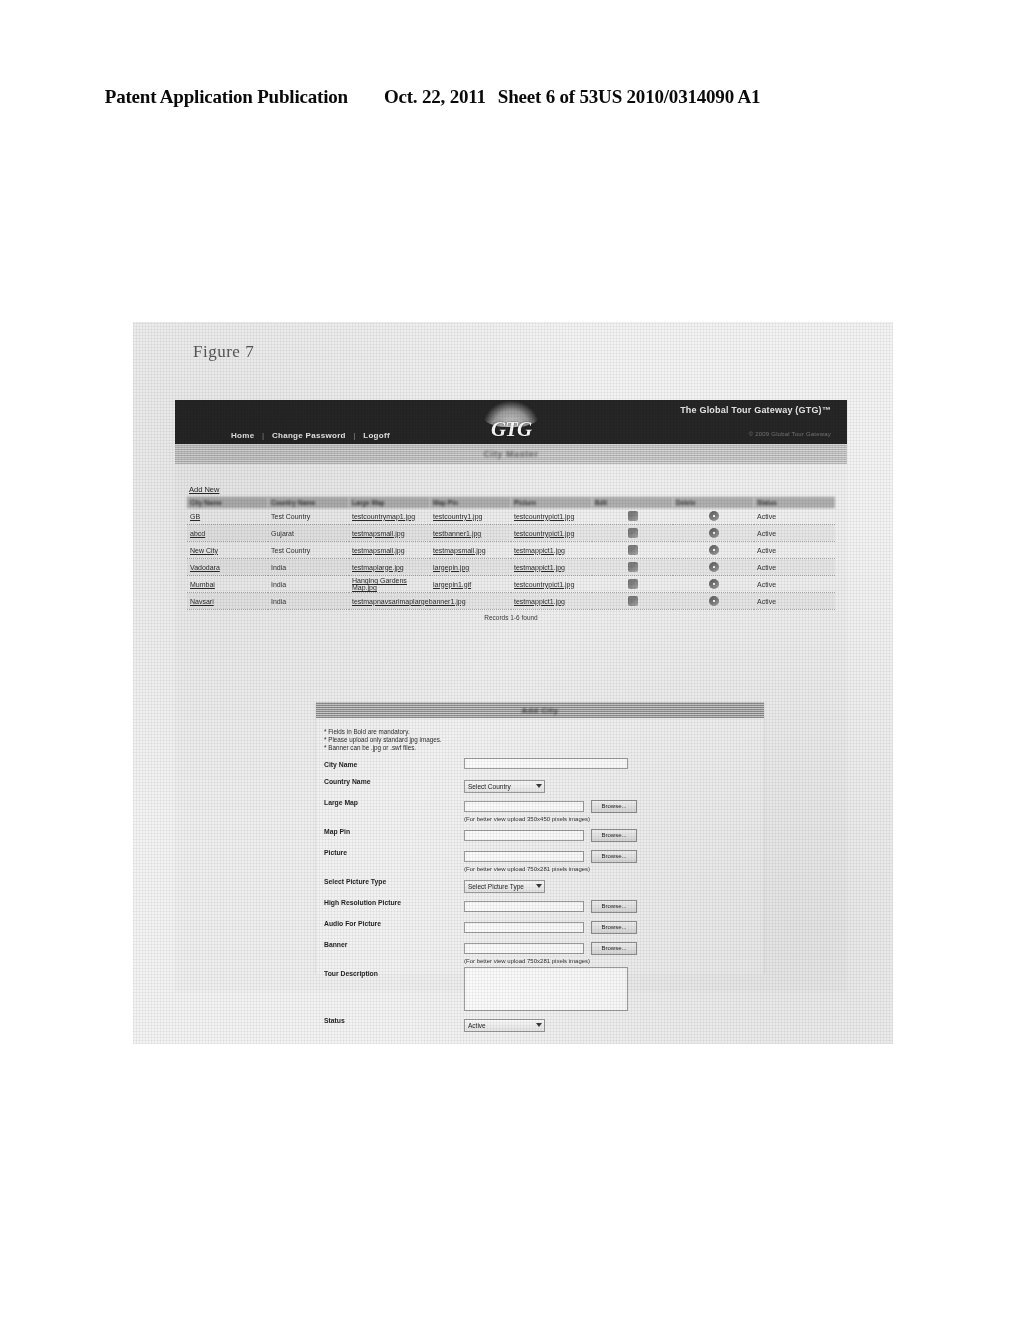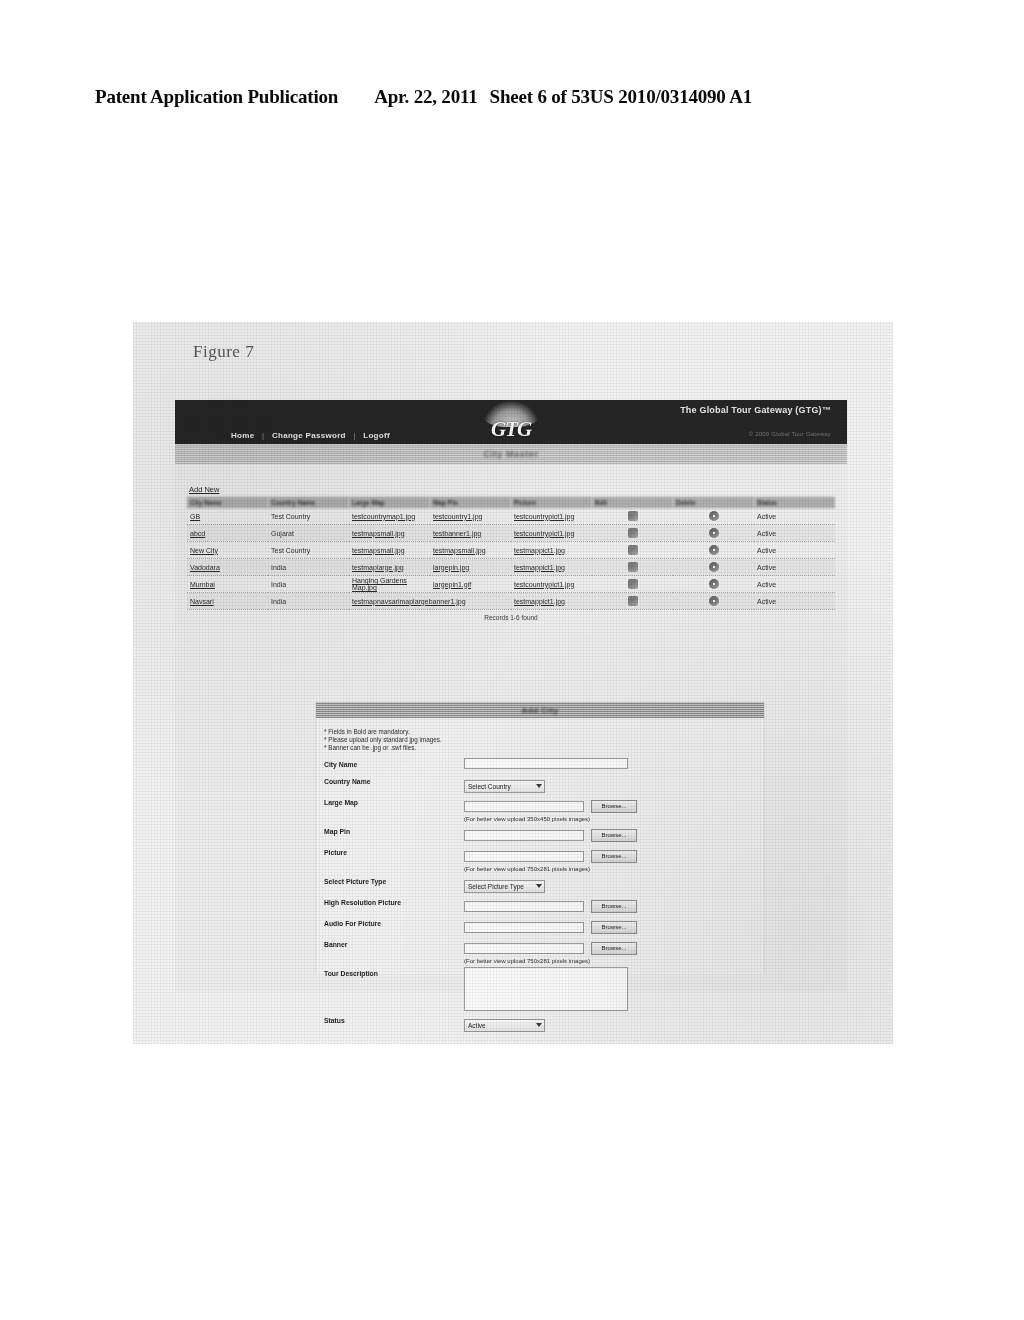--- a/index.html
+++ b/index.html
@@ -6,21 +6,21 @@
   body{
     width:1024px;height:1320px;
     background:#ffffff;
     font-family:"Liberation Serif", serif;
     position:relative;
     overflow:hidden;
   }
 
   
   .patent-header{
-    position:absolute;left:4px;top:86px;width:839px;
+    position:absolute;left:13px;top:86px;width:839px;
     display:flex;justify-content:center;align-items:baseline;
     font-family:"Liberation Serif", serif;
     font-weight:bold;font-size:19px;color:#0a0a0a;
     letter-spacing:-0.2px;
   }
   .patent-header .ph-pub{margin-right:36px;}
   .patent-header .ph-date{margin-right:12px;}
   .patent-header .ph-sheet{}
   .patent-header .ph-num{}
 
@@ -284,21 +284,21 @@
     width:162px;height:42px;
     background:#fdfdfd;border:1px solid #9e9e9e;
     filter:blur(.2px);
   }
 </style>
 </head>
 <body>
 
 <div class="patent-header">
   <span class="ph-pub">Patent Application Publication</span>
-  <span class="ph-date">Apr. 22, 2011</span>
+  <span class="ph-date">Oct. 22, 2011</span>
   <span class="ph-sheet">Sheet 6 of 53</span>
   <span class="ph-num">US 2010/0314090 A1</span>
 </div>
 
 <div class="scan">
 
   <div class="fig-caption" style="left:60px;top:20px;position:absolute;z-index:70;">Figure 7</div>
 
   <div class="app">
 

